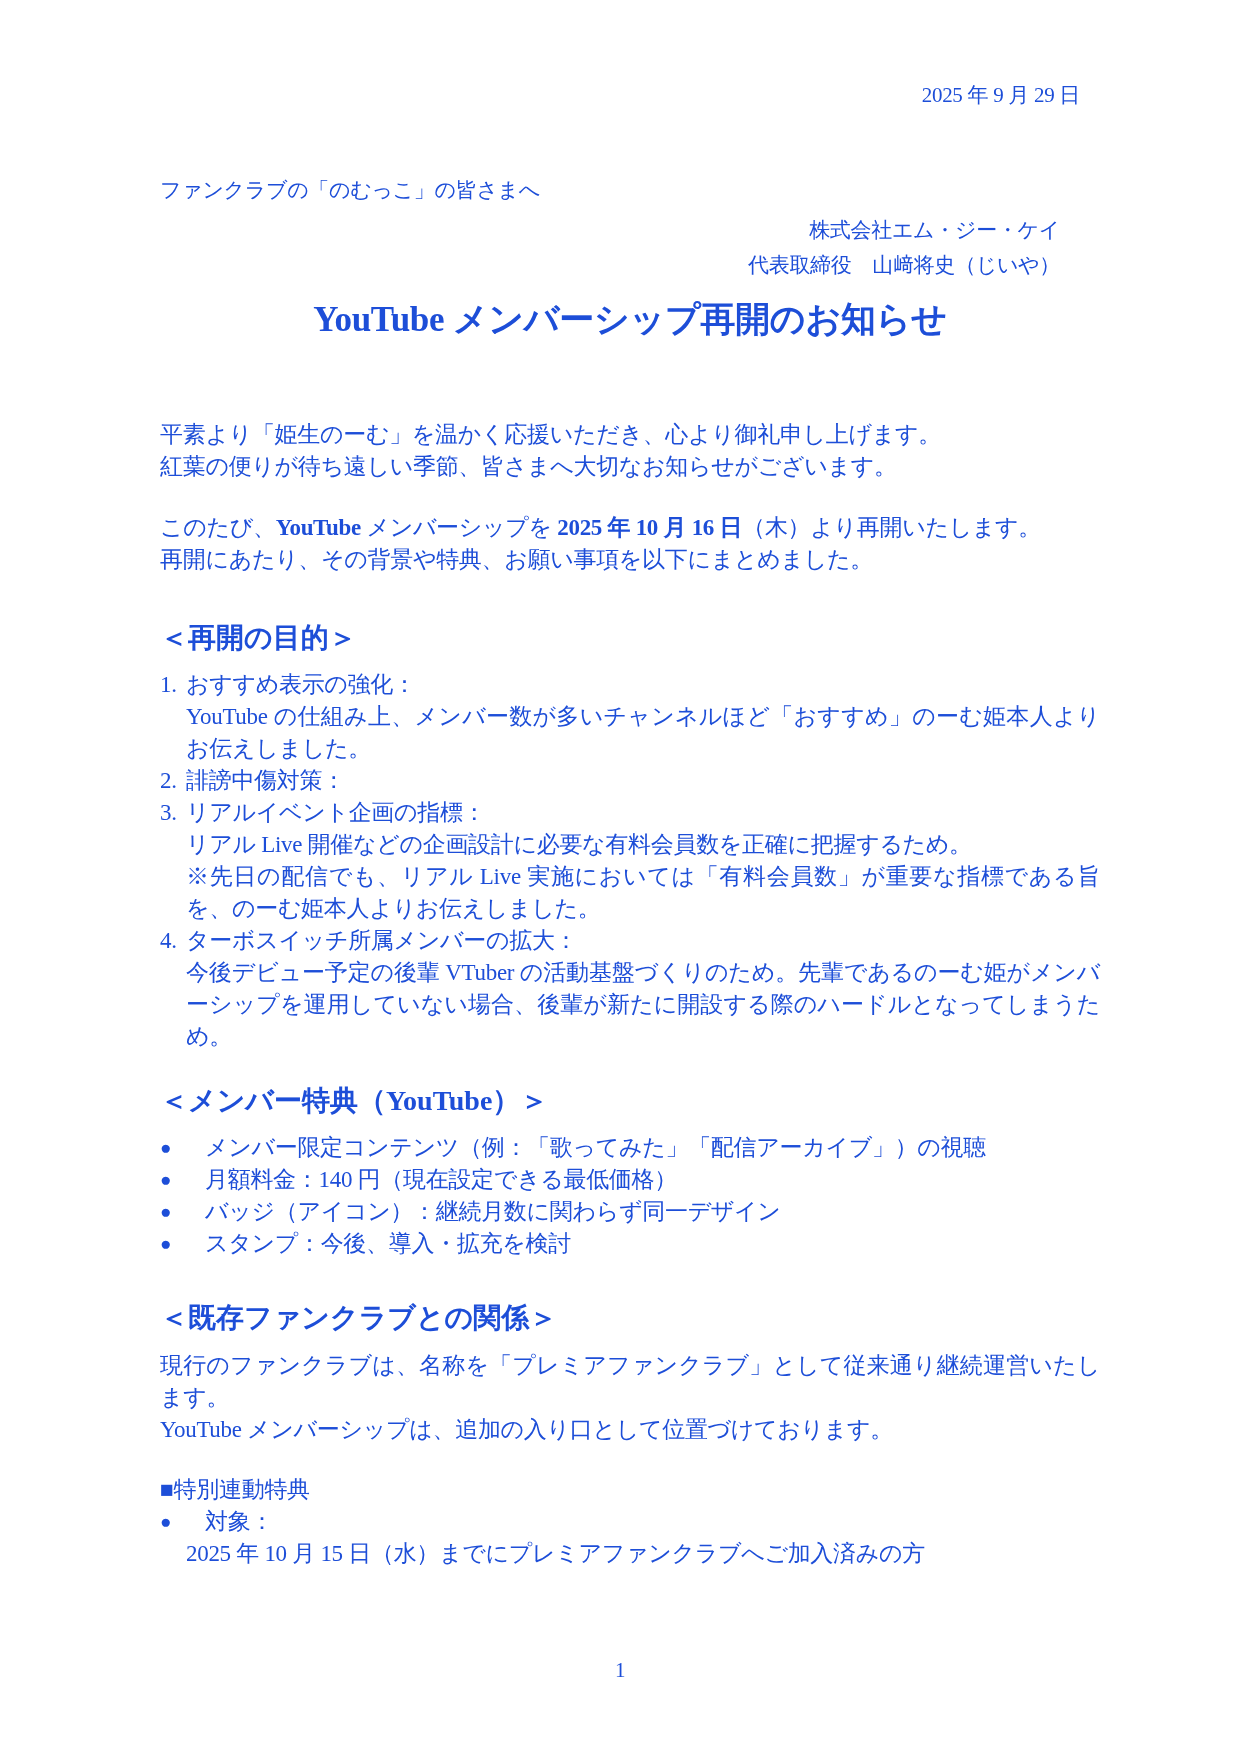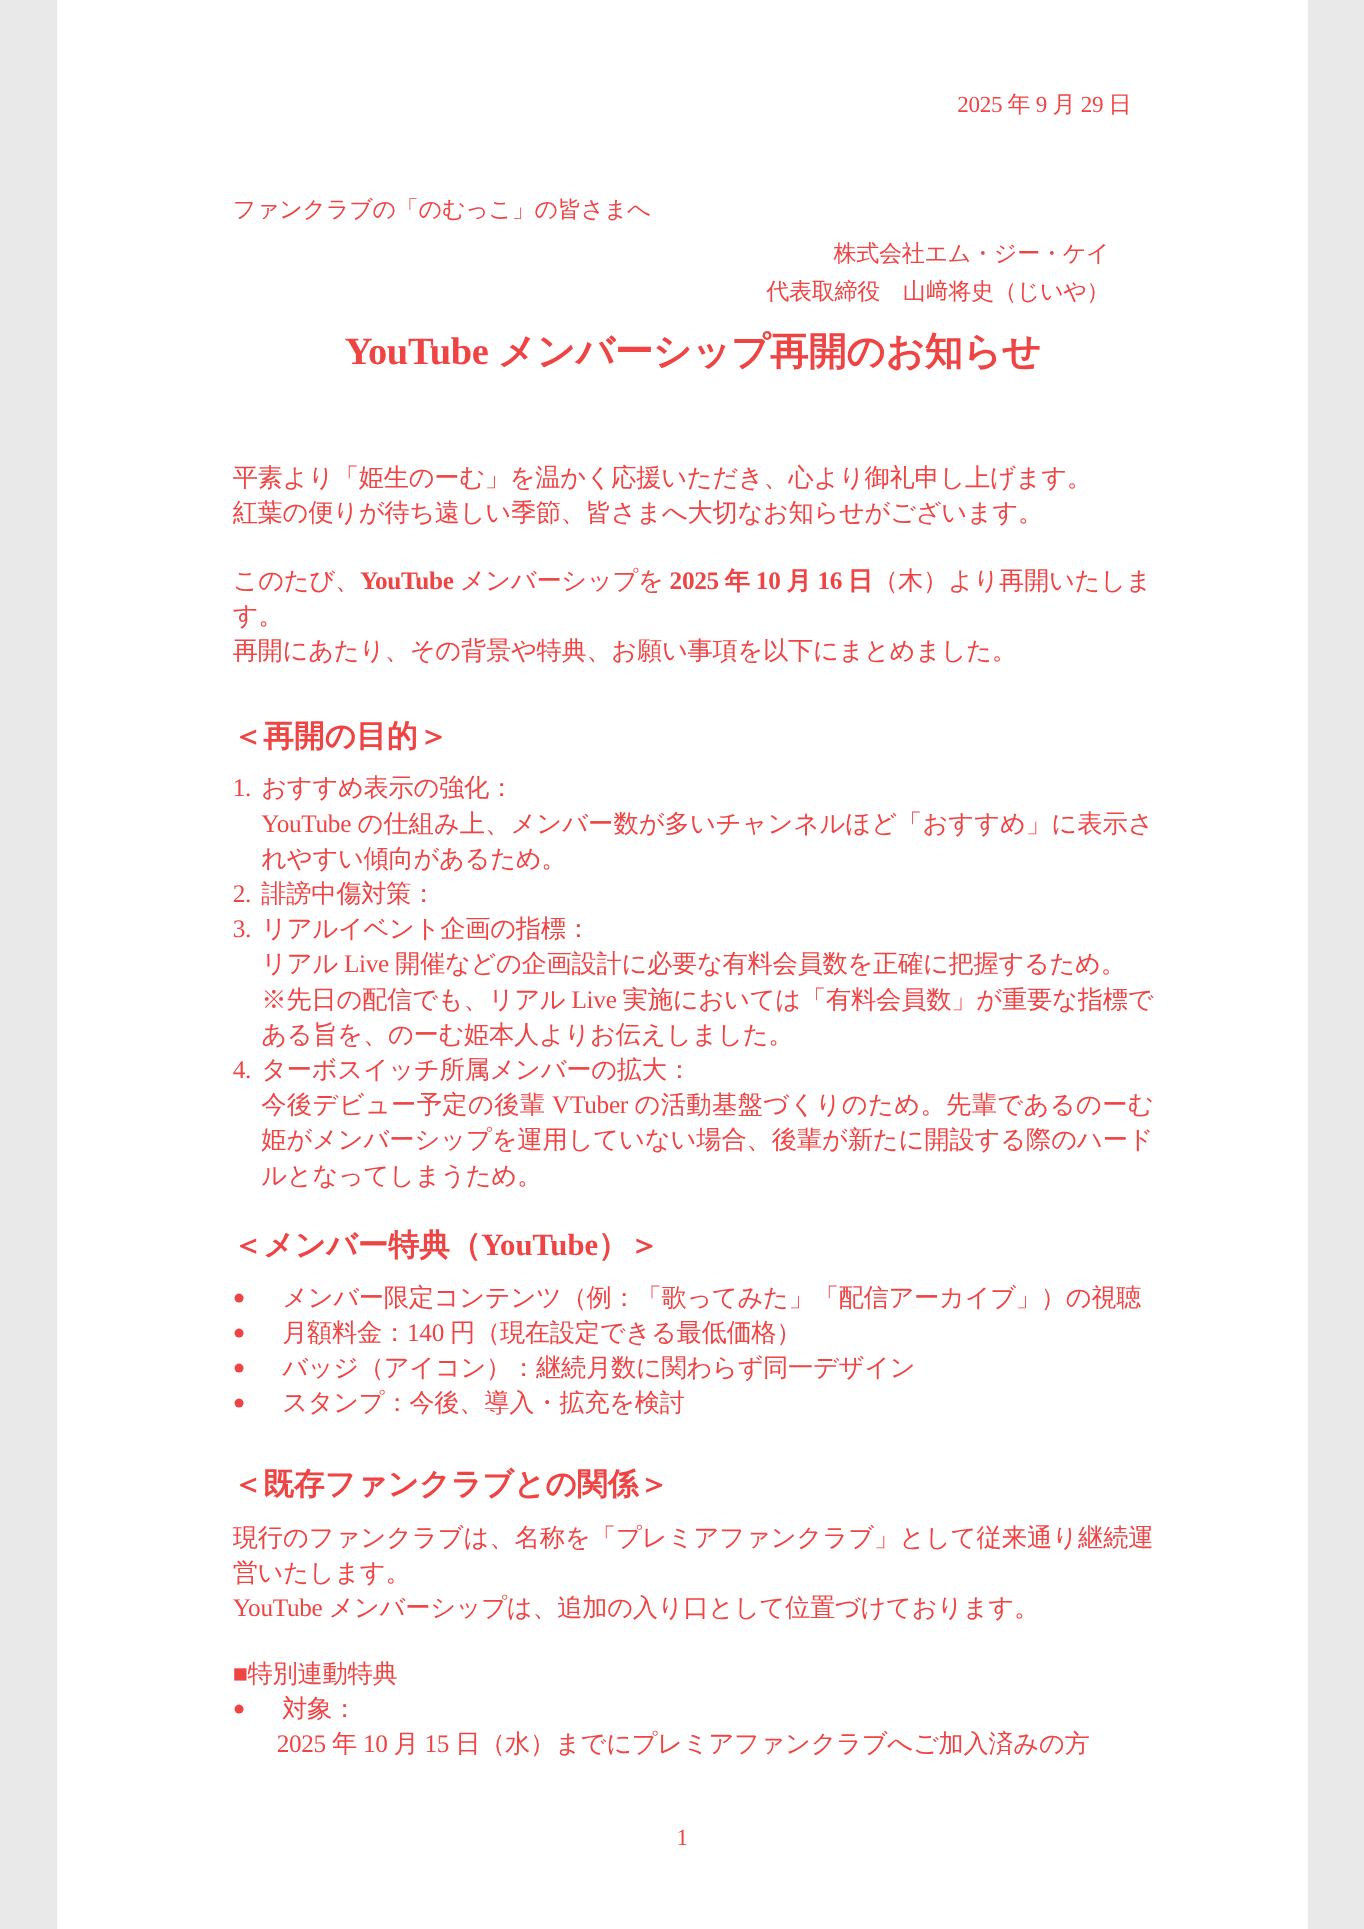--- a/index.html
+++ b/index.html
@@ -1,24 +1,24 @@
 <!DOCTYPE html>
 <html lang="ja"><head>
 <meta charset="utf-8">
 <style>
   html,body { margin:0; padding:0; background:#e9e9e9; }
   .page {
     position:relative;
-    width:1137px; height:1754px;
+    width:1240px; height:1754px;
     margin:0 auto;
     background:#ffffff;
     box-sizing:border-box;
     padding:79px 140px 0 160px;
     font-family:"Liberation Serif","DejaVu Serif",serif;
-    color:#ef4444;
+    color:#1d4ed8;
     font-size:23px;
     line-height:32px;
     letter-spacing:-0.3px;
   }
   .small { font-size:21px; line-height:32px; }
   .right  { text-align:right; }
   .date-line { padding-right:20px; }
   .head-right { padding-right:40px; }
   .addressee { margin-top:63px; }
   .company { margin-top:8px; }
@@ -44,21 +44,21 @@
   .po-num  { flex:none; width:26px; }
   .po-content { flex:1; min-width:0; }
   .po-body, .po-note { text-align:justify; }
   .bu-list { margin-top:13px; }
   .bu-item { display:flex; }
   .bu-marker { flex:none; width:45px; font-size:19px; }
   .bu-text { flex:1; min-width:0; }
   .fanclub-paras { margin-top:14px; }
   .fanclub-paras .para { text-align:justify; }
   .special-heading { margin-top:28px; }
-  .special-body { margin-left:40px; }
+  .special-body { margin-left:26px; }
   .page-number {
     position:absolute; left:0; right:0; top:1654px;
     text-align:center; font-size:21px; line-height:32px;
   }
 </style>
 </head>
 <body>
 
 <div class="page">
 
@@ -80,21 +80,21 @@
     <div>再開にあたり、その背景や特典、お願い事項を以下にまとめました。</div>
   </div>
 
   <div class="sec-heading h-purpose">＜再開の目的＞</div>
 
   <div class="po-list">
     <div class="po-item">
       <span class="po-num">1.</span>
       <div class="po-content">
         <div class="po-title">おすすめ表示の強化：</div>
-        <div class="po-body">YouTube の仕組み上、メンバー数が多いチャンネルほど「おすすめ」に表示されやすい傾向があるため。</div>
+        <div class="po-body">YouTube の仕組み上、メンバー数が多いチャンネルほど「おすすめ」のーむ姫本人よりお伝えしました。</div>
       </div>
     </div>
     <div class="po-item">
       <span class="po-num">2.</span>
       <div class="po-content">
         <div class="po-title">誹謗中傷対策：</div>
       </div>
     </div>
     <div class="po-item">
       <span class="po-num">3.</span>

